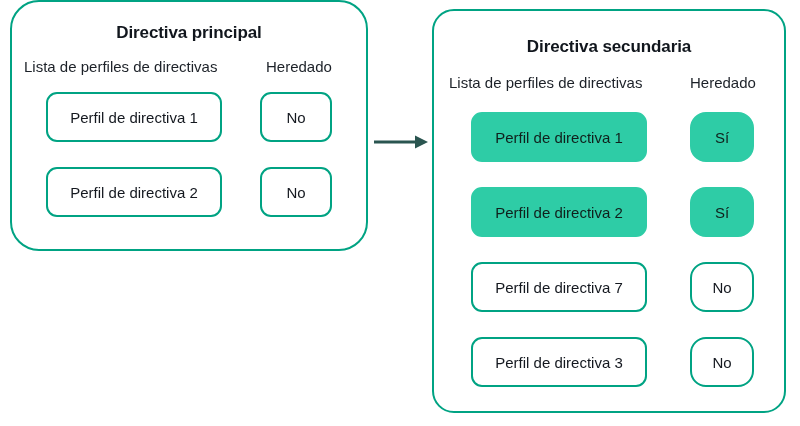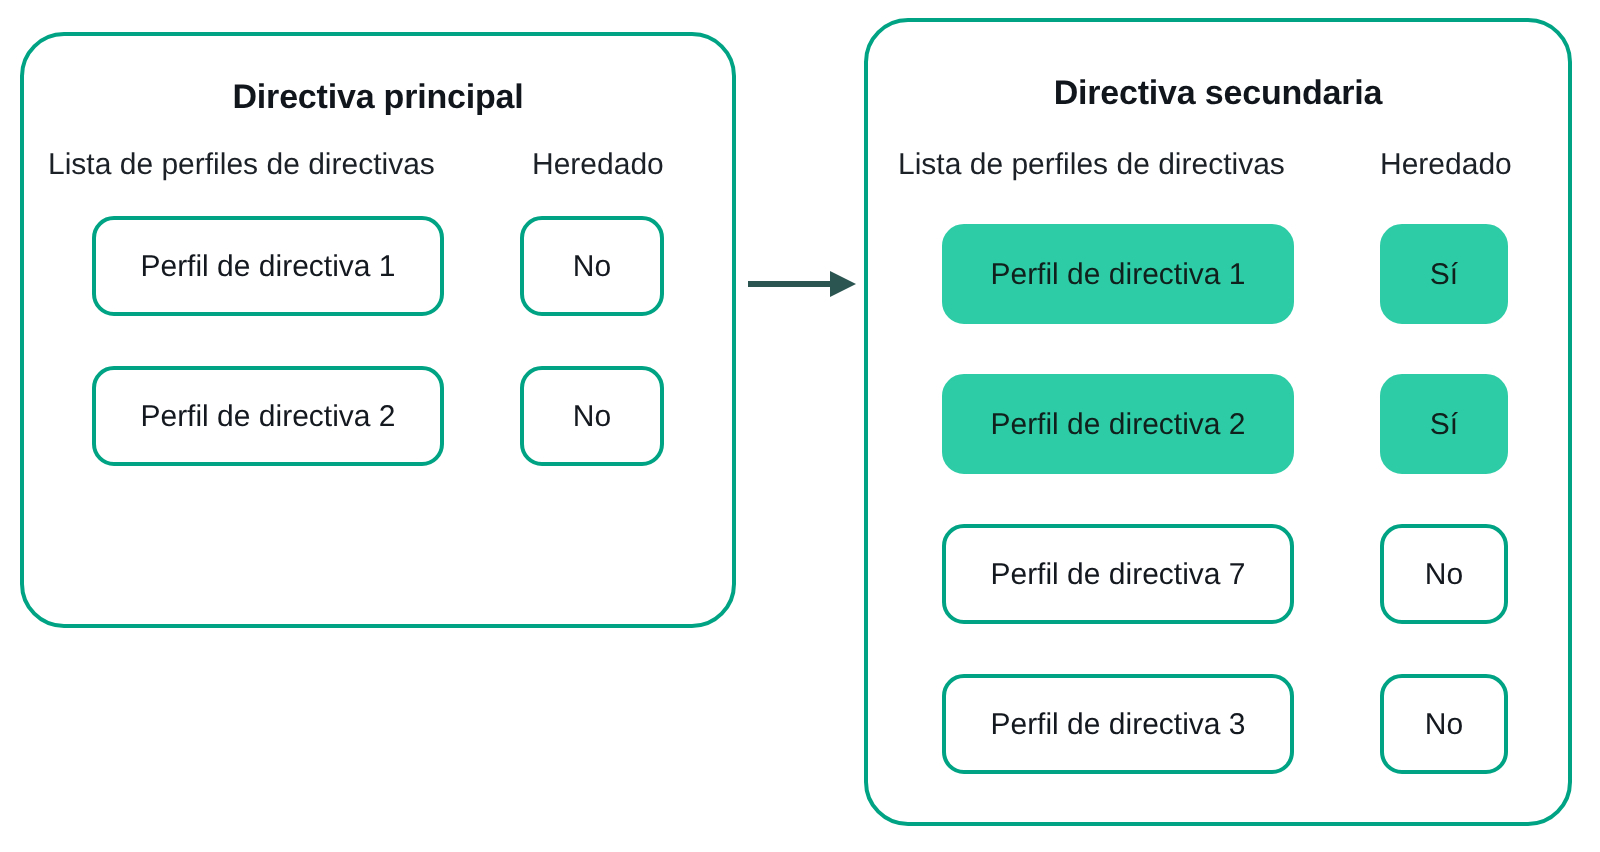--- a/index.html
+++ b/index.html
@@ -25,23 +25,24 @@
   
   .panel {
     position: absolute;
     box-sizing: border-box;
     border: 2px solid #00a383;
     border-radius: 22px;
     background: #ffffff;
   }
   .panel-primary {
     left: 10px;
-    top: 16px;
+    top: 0;
     width: 358px;
-    height: 298px;
+    height: 251px;
+    border-radius: 29px;
   }
   .panel-secondary {
     left: 432px;
     top: 9px;
     width: 354px;
     height: 404px;
   }
 
   .panel-title {
     position: absolute;
@@ -106,21 +107,21 @@
   }
 
   
   .panel-primary .chip-name { left: 34px;  width: 176px; height: 50px; }
   .panel-primary .chip-inh  { left: 248px; width:  72px; height: 50px; }
   .panel-primary .row-0 { top: 90px; }
   .panel-primary .row-1 { top: 165px; }
 
   
   .panel-secondary .chip-name { left: 37px;  width: 176px; height: 50px; }
-  .panel-secondary .chip-inh  { left: 256px; width:  64px; height: 50px; }
+  .panel-secondary .chip-inh  { left: 256px; width:  64px; height: 50px; border-radius: 16px; }
   .panel-secondary .row-0 { top: 101px; }
   .panel-secondary .row-1 { top: 176px; }
   .panel-secondary .row-2 { top: 251px; }
   .panel-secondary .row-3 { top: 326px; }
 
   .row > .chip { top: 0; text-align: right; }
 
   
   .arrow {
     position: absolute;

